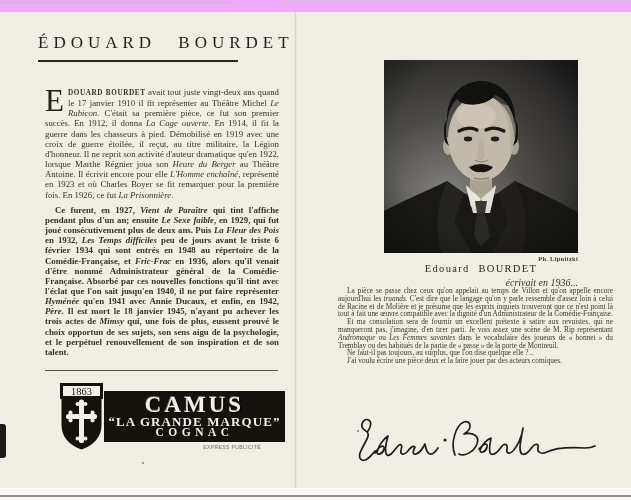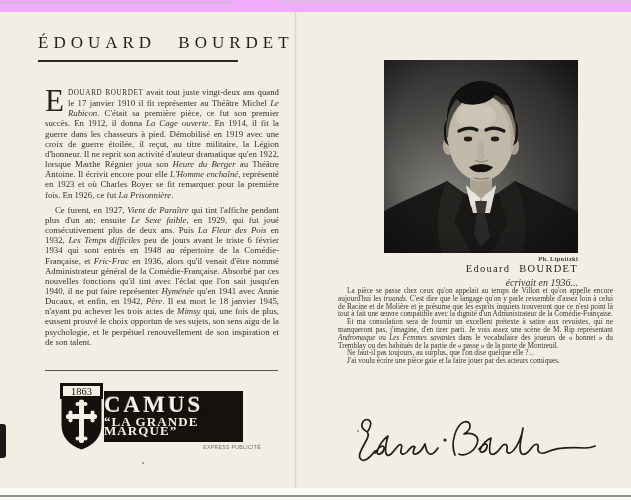--- a/index.html
+++ b/index.html
@@ -22,43 +22,43 @@
   .left-smudge{position:absolute;left:0;top:424px;width:6px;height:34px;background:#1b1a18;border-radius:0 3px 3px 0;}
   .speck{position:absolute;width:2px;height:2px;border-radius:50%;background:#8a8577;}
 
   
   .title{position:absolute;left:38px;top:33px;font-size:17px;letter-spacing:5px;word-spacing:13px;
     color:#211f1b;white-space:nowrap;}
   .title-rule{position:absolute;left:38px;top:60px;width:200px;height:2px;background:#2a2823;}
   .bio{position:absolute;left:45px;top:87px;width:234px;font-size:8.8px;line-height:10.15px;
     text-align:justify;color:#36332c;}
   .bio p{margin:0;}
-  .bio p + p{margin-top:5px;text-indent:10px;}
+  .bio p + p{margin-top:5px;text-indent:10px;font-weight:bold;}
   .dropcap{float:left;font-size:31px;line-height:26px;padding:1px 4px 0 0;color:#262319;}
   .run-i{font-style:italic;}
   .run-b{font-weight:bold;letter-spacing:.4px;}
-  .run-sc{font-size:.82em;letter-spacing:.6px;}
+  .run-sc{font-size:.82em;letter-spacing:.6px;font-weight:bold;}
 
   .ad-rule{position:absolute;left:45px;top:370px;width:233px;height:1px;background:#56534b;}
   .ad-shield{position:absolute;left:60px;top:383px;width:43px;height:68px;}
-  .ad-box{position:absolute;left:104px;top:391px;width:139px;height:51px;background:#15120e;
-    color:#f4f1e6;text-align:left;}
+  .ad-box{position:absolute;left:104px;top:391px;width:181px;height:51px;background:#15120e;
+    color:#f4f1e6;text-align:center;}
   .ad-brand{font-weight:bold;font-size:23px;line-height:25px;letter-spacing:3px;margin-top:1px;
     text-shadow:1.2px 1.2px 0 #000, -0.6px -0.6px 0 #716d64;}
   .ad-tagline{font-size:13px;line-height:9px;letter-spacing:1.1px;font-weight:bold;}
   .ad-product{font-size:11.5px;line-height:13px;letter-spacing:4.5px;font-weight:bold;}
   .ad-agency{position:absolute;left:193px;top:444px;width:68px;font-size:5px;line-height:6px;
     text-align:right;color:#6d6a61;letter-spacing:.4px;font-family:"Liberation Sans",sans-serif;}
 
   
   .photo{position:absolute;left:384px;top:60px;width:194px;height:193px;background:#2a2928;}
   .photo svg{display:block;width:100%;height:100%;}
   .credit{position:absolute;left:470px;top:255px;width:108px;text-align:right;
     font-size:6.4px;font-weight:bold;color:#44413b;letter-spacing:.3px;}
-  .cap-name{position:absolute;left:384px;top:263px;width:194px;text-align:right;
+  .cap-name{position:absolute;left:384px;top:263px;width:194px;text-align:center;
     font-size:10.5px;letter-spacing:1.3px;word-spacing:5px;color:#2b2822;}
   .cap-sub{position:absolute;left:384px;top:276.5px;width:194px;text-align:right;
     font-style:italic;font-size:10px;color:#37342d;}
   .article{position:absolute;left:338px;top:287px;width:275px;font-size:7.3px;line-height:7.8px;
     text-align:justify;color:#3a372f;}
   .article p{margin:0;text-indent:9px;}
   .signature{position:absolute;left:352px;top:413px;width:248px;height:58px;}
 </style>
 </head>
 <body>
@@ -97,20 +97,21 @@
         <circle cx="10.5" cy="37.3" r="2.1"></circle>
       <circle cx="34.5" cy="33.5" r="2.6"></circle>
         <circle cx="32.5" cy="29.7" r="2.1"></circle>
         <circle cx="32.5" cy="37.3" r="2.1"></circle>
     </g>
   </svg>
 
   <div class="ad-box">
     <div class="ad-brand">CAMUS</div>
     <div class="ad-tagline">“LA GRANDE MARQUE”</div>
+    <div class="ad-product">COGNAC</div>
   </div>
   <div class="ad-agency">EXPRESS PUBLICITÉ</div>
 
   <div class="photo">
     <svg viewBox="0 0 194 193">
       <defs>
         <radialGradient id="pbg" cx="32%" cy="72%" r="95%">
           <stop offset="0%" stop-color="#86847f"></stop>
           <stop offset="45%" stop-color="#4b4a47"></stop>
           <stop offset="100%" stop-color="#1d1c1b"></stop>
@@ -152,21 +153,21 @@
   </div>
 
   <div class="credit">Ph. Lipnitzki</div>
   <div class="cap-name">Edouard BOURDET</div>
   <div class="cap-sub">écrivait en 1936...</div>
 
   <div class="article">
     <p><span>La pièce se passe chez ceux qu'on appelait au temps de Villon et qu'on appelle encore aujourd'hui les </span><span class="run-i">truands</span><span>. C'est dire que le langage qu'on y parle ressemble d'assez loin à celui de Racine et de Molière et je présume que les esprits inquiets trouveront que ce n'est point là tout à fait une œuvre compatible avec la dignité d'un Administrateur de la Comédie-Française.</span></p>
     <p><span>Et ma consolation sera de fournir un excellent prétexte à satire aux revuistes, qui ne manqueront pas, j'imagine, d'en tirer parti. Je vois assez une scène de M. Rip représentant </span><span class="run-i">Andromaque</span><span> ou </span><span class="run-i">Les Femmes savantes</span><span> dans le vocabulaire des joueurs de « bonnet » du Tremblay ou des habitués de la partie de « passe » de la porte de Montreuil.</span></p>
     <p><span>Ne faut-il pas toujours, au surplus, que l'on dise quelque elle ?...</span></p>
-    <p><span>J'ai voulu écrire une pièce gaie et la faire jouer par des acteurs comiques.</span></p>
+    <p><span>J'ai voulu écrire une pièce deux et la faire jouer par des acteurs comiques.</span></p>
   </div>
 
   <svg class="signature" viewBox="0 0 248 58" aria-label="Edouard Bourdet">
     <g stroke="#1f1e1c" stroke-width="1.7" fill="none" stroke-linecap="round" stroke-linejoin="round">
       <path d="M16,18 C24,6 12,3 10,11 C8,19 20,16 15,26 C10,36 4,44 10,47 C14,49 19,43 23,38"></path>
       <path d="M23,40 C27,33 33,31 32,36 C31,41 25,43 25,39 C27,31 33,25 36,23 C34,30 32,39 35,42 C38,44 42,38 45,34 C48,30 51,31 49,37 C48,41 51,43 55,39 C58,35 61,32 63,34 C61,38 60,42 64,41 C68,40 71,35 73,31 C74,35 74,40 78,41 C81,42 84,38 86,35"></path>
       <path d="M103,42 C98,30 104,12 112,9 C119,7 121,16 112,21 C121,19 128,23 125,31 C122,39 112,44 107,41"></path>
       <path d="M127,36 C131,31 136,29 135,34 C134,39 128,41 128,37 C130,31 136,26 139,25 C138,31 136,39 139,41 C143,43 147,37 150,33 C153,30 156,31 155,36 C154,40 157,42 161,38 C165,34 170,24 171,15 C169,27 166,38 170,41 C174,43 178,37 181,33 C184,30 187,31 186,35 C185,39 189,42 195,39 C203,35 215,34 233,35 C238,35 241,34 243,33"></path>
     </g>
     <circle cx="93" cy="27" r="1.6" fill="#1f1e1c"></circle>

